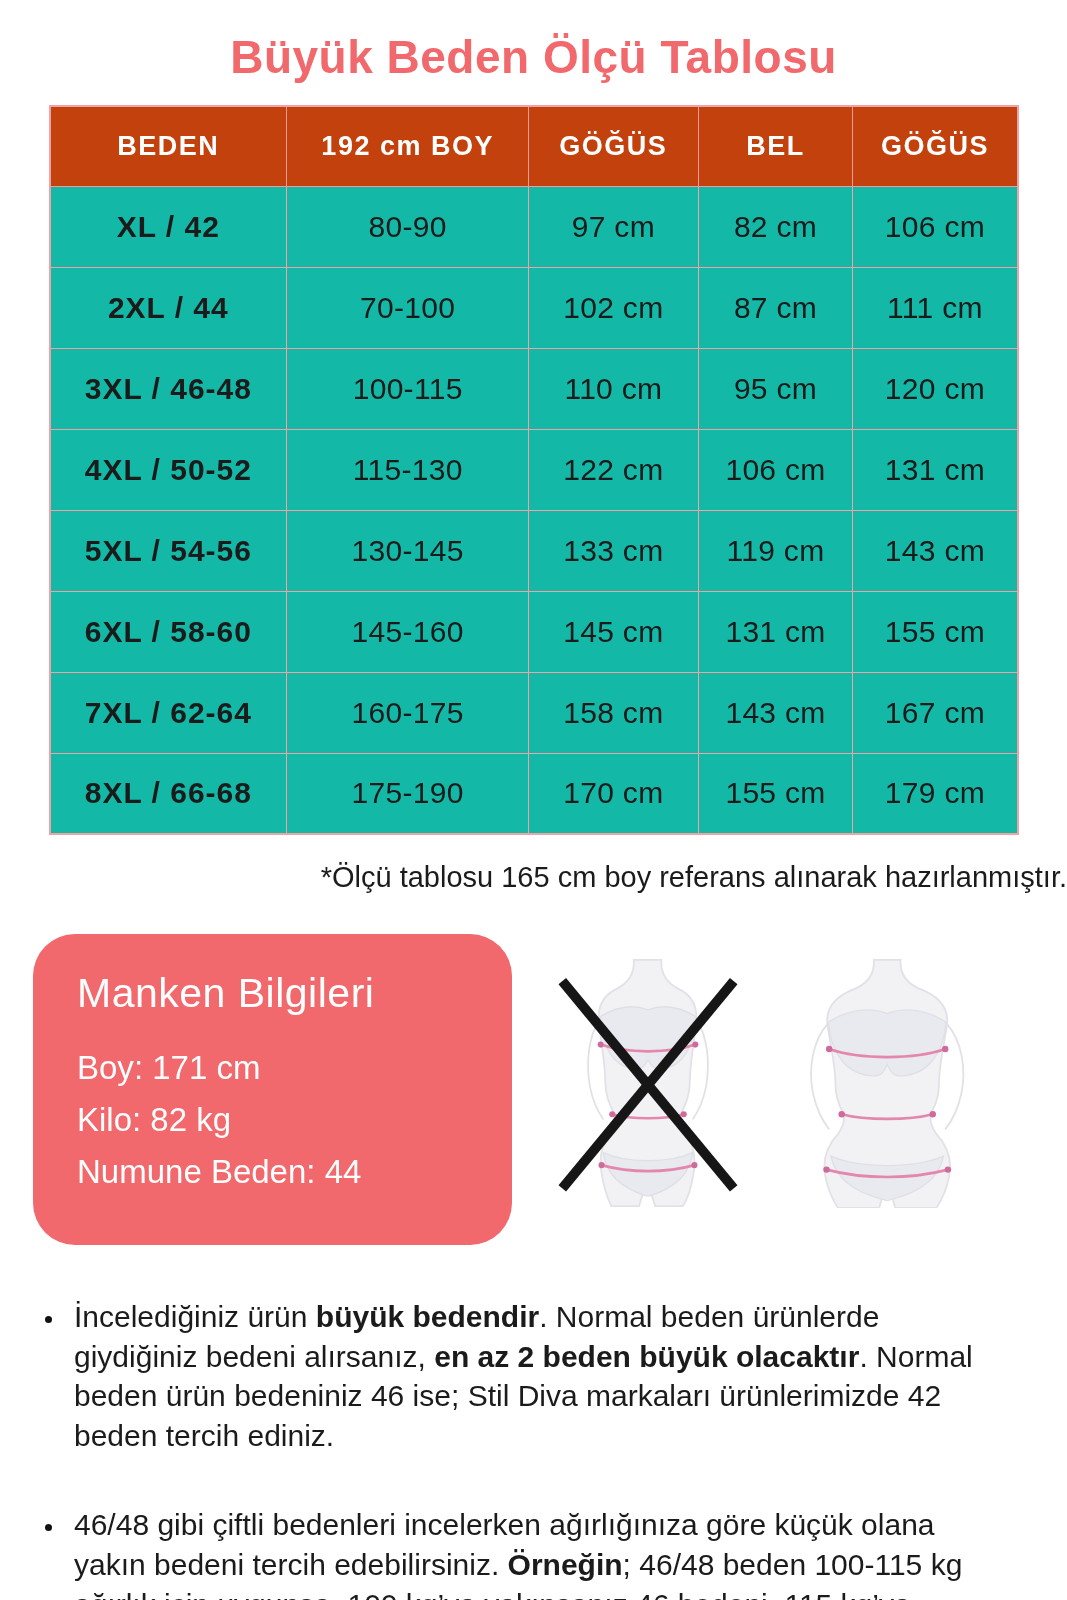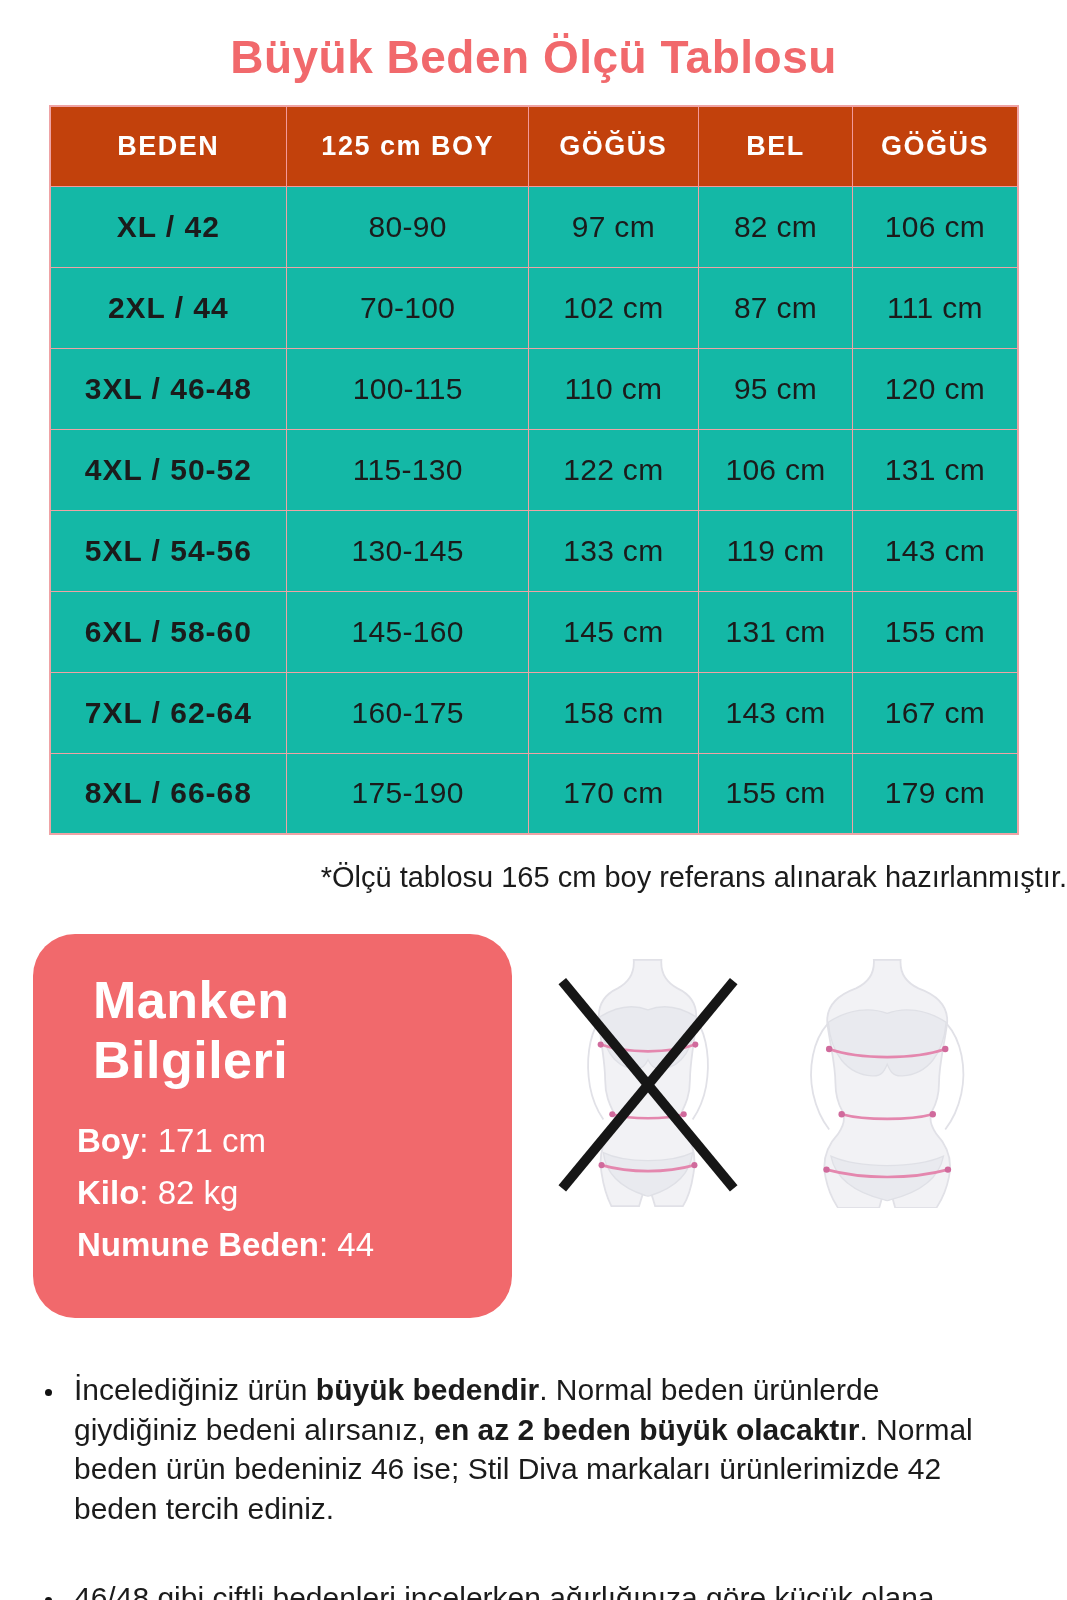--- a/index.html
+++ b/index.html
@@ -80,31 +80,31 @@
   }
   .model-box {
     width: 479px;
     background: #f1696c;
     border-radius: 42px;
     padding: 36px 40px 40px 44px;
     color: #ffffff;
     flex: none;
   }
   .model-box h2 {
-    margin: 0 0 32px 16px;
-    font-size: 52px;
-    font-weight: 700;
+    margin: 0 0 32px 0;
+    font-size: 41px;
+    font-weight: 400;
     letter-spacing: 0.5px;
   }
   .model-line {
     margin: 0 0 14px 0;
     font-size: 33px;
     font-weight: 300;
   }
-  .model-line b { font-weight: 700; }
+  .model-line b { font-weight: 400; }
 
   .figures {
     flex: 1;
     display: flex;
     justify-content: center;
     align-items: flex-start;
     gap: 56px;
     padding-top: 24px;
   }
   .figure-svg { display: block; }
@@ -134,21 +134,21 @@
     <colgroup>
       <col class="c1">
         <col class="c2">
         <col class="c3">
         <col class="c4">
         <col class="c5">
     </colgroup>
     <thead>
       <tr id="size-head">
           <th>BEDEN</th>
-          <th>125 cm BOY</th>
+          <th>192 cm BOY</th>
           <th>GÖĞÜS</th>
           <th>BEL</th>
           <th>GÖĞÜS</th>
         </tr>
     </thead>
     <tbody id="size-body">
         <tr>
           <td class="size-col">XL / 42</td>
           <td>80-90</td>
           <td>97 cm</td>

